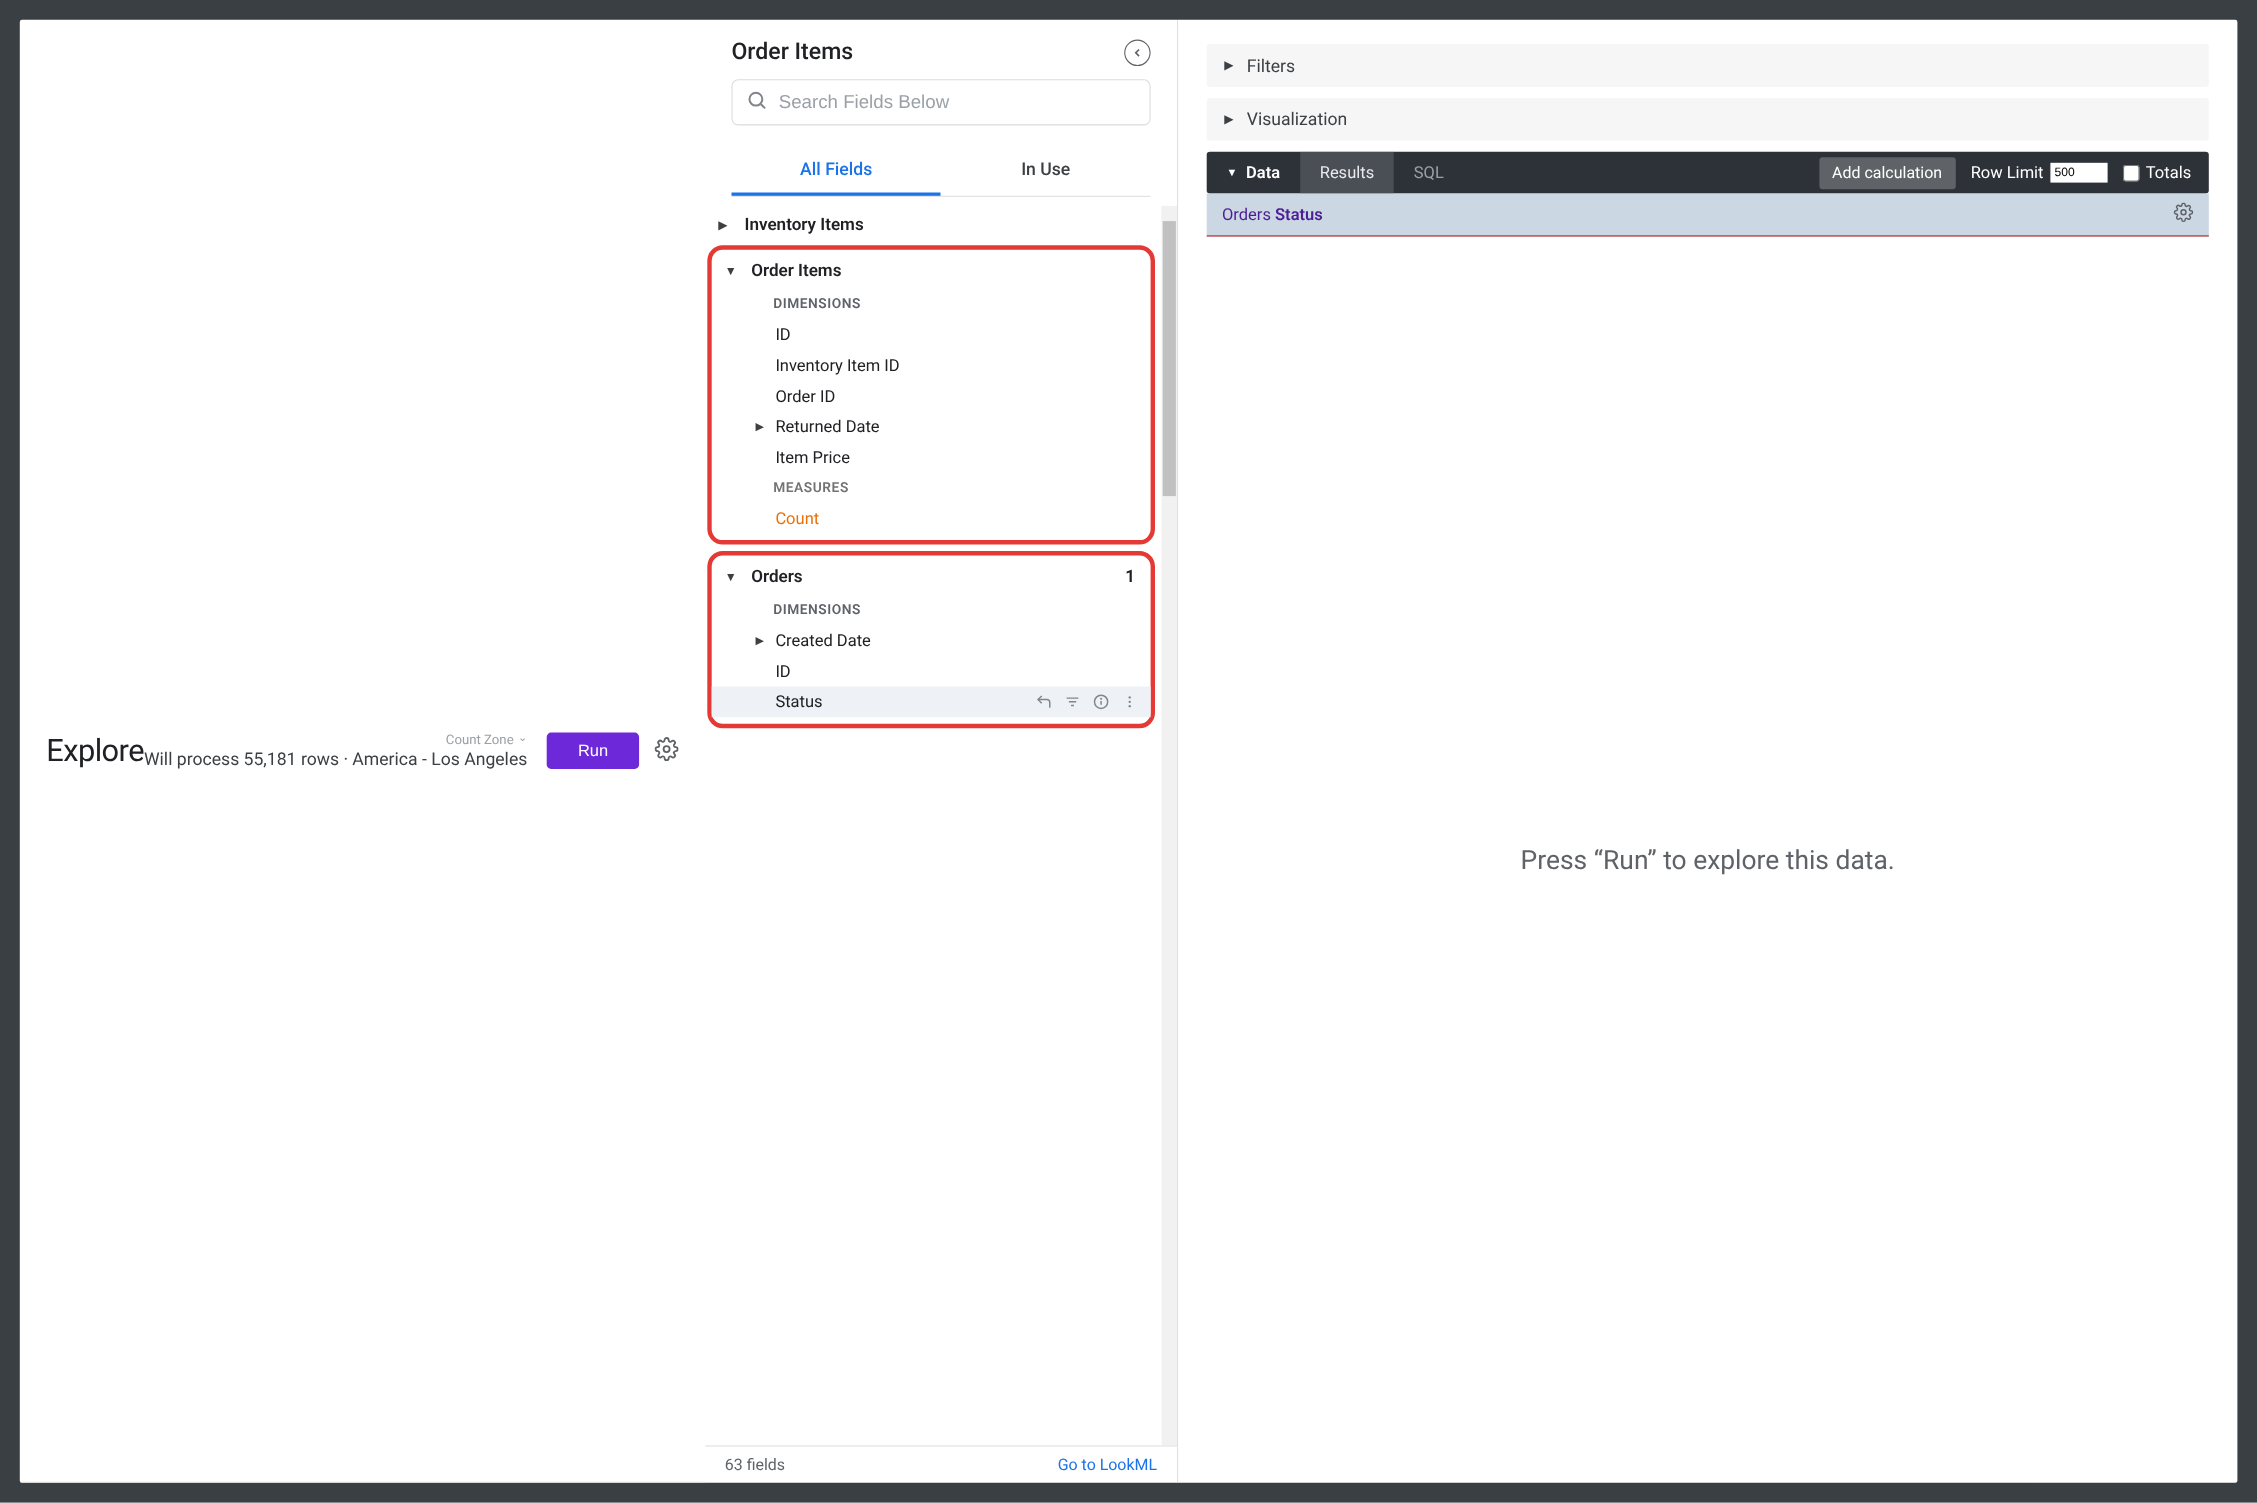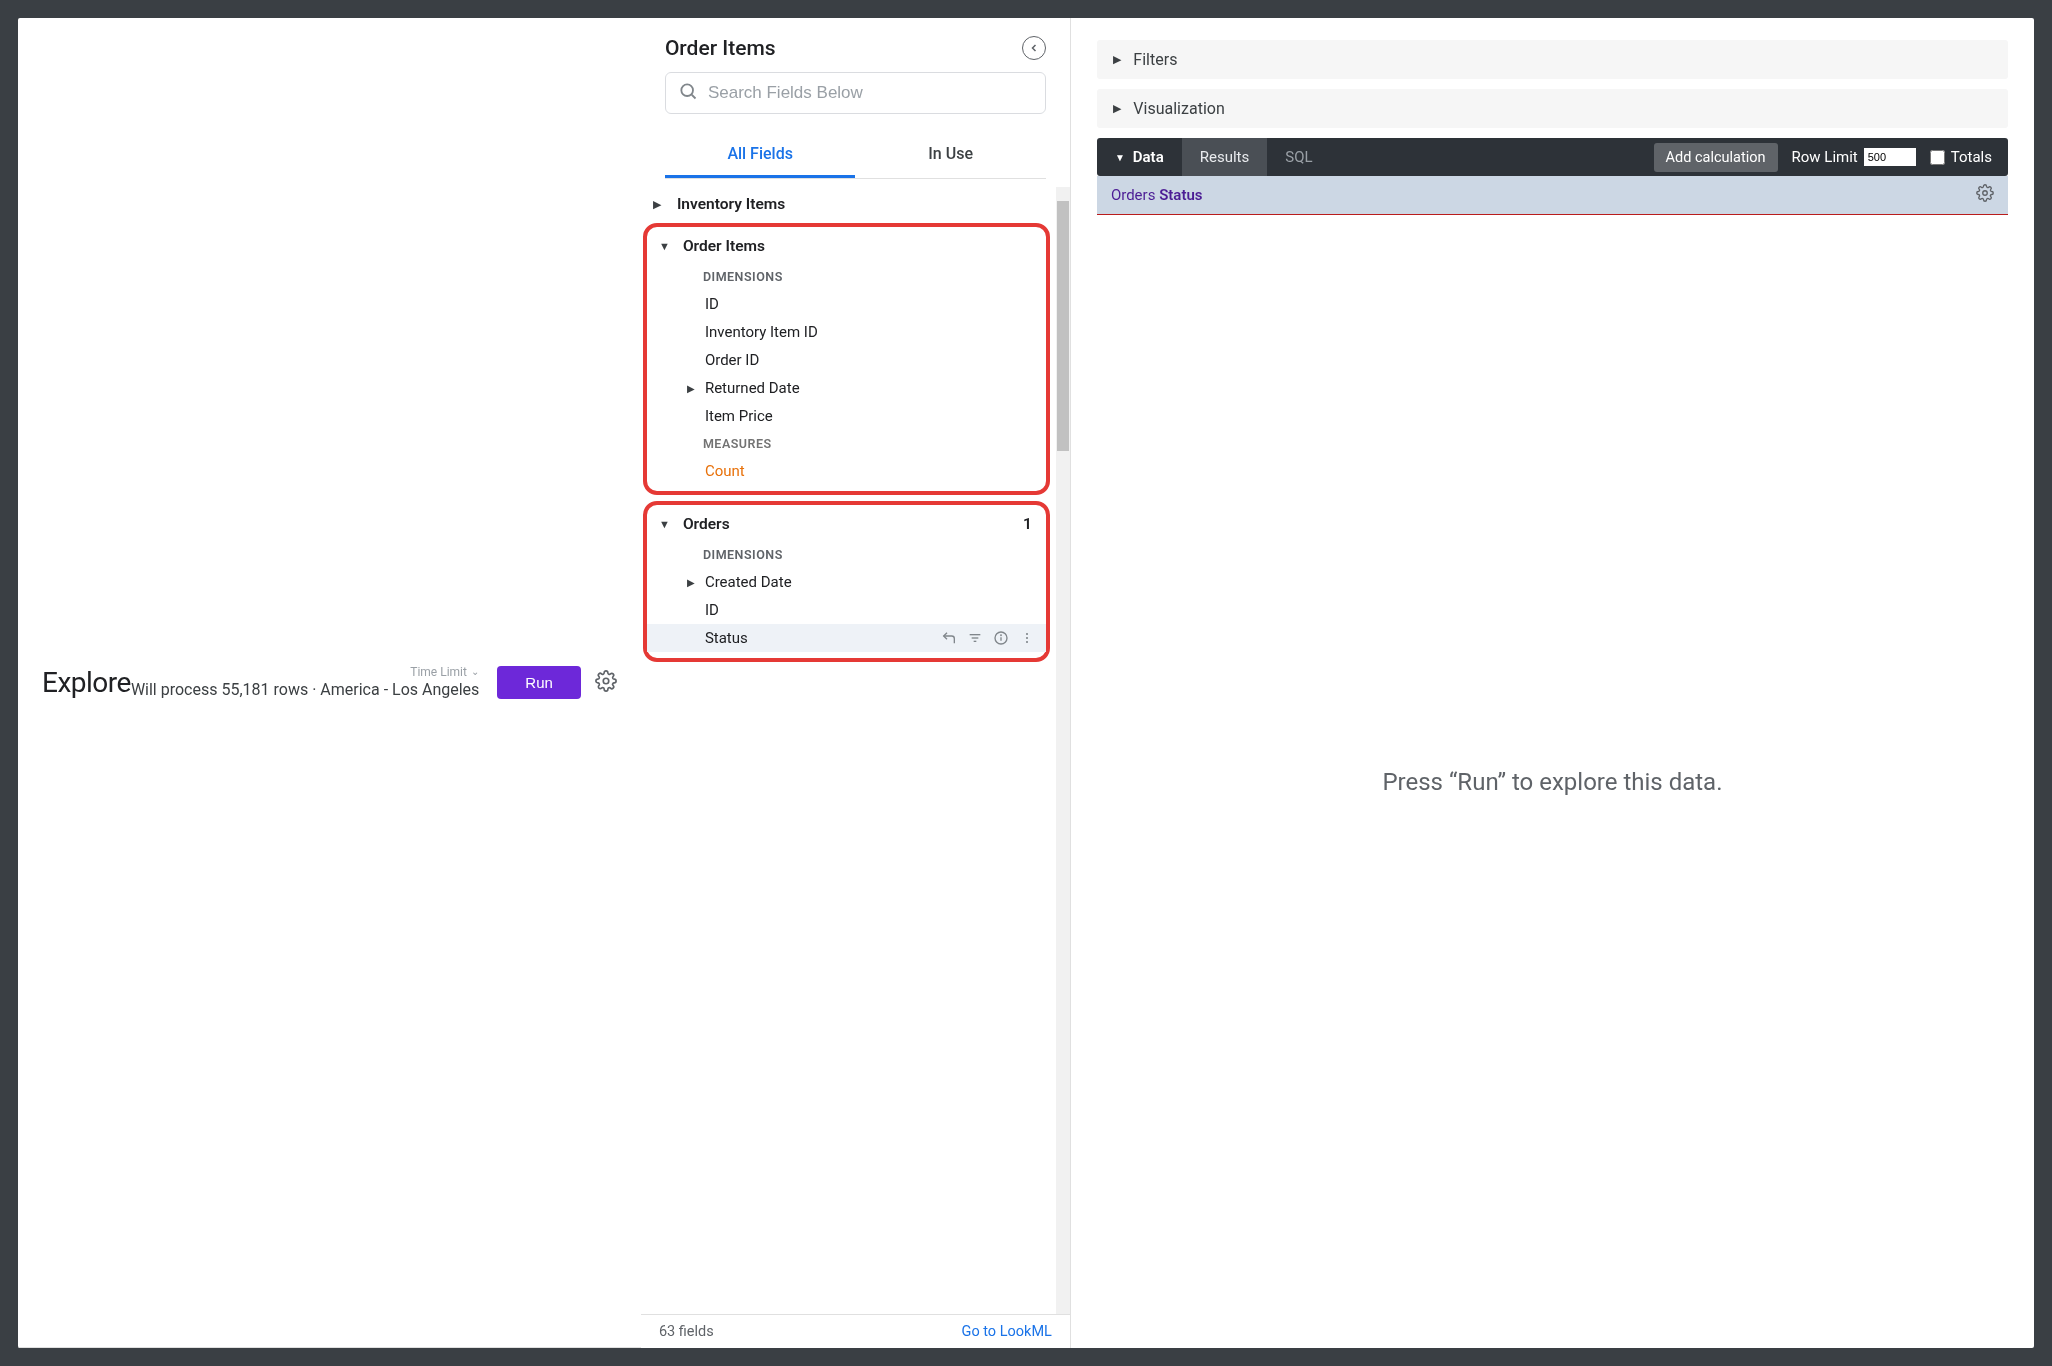--- a/index.html
+++ b/index.html
@@ -151,21 +151,21 @@
 </head>
 <body>
 
 <div class="app">
 
   <div class="header">
     <div class="header-title">Explore</div>
     <div class="header-spacer"></div>
     <div class="header-status-block">
       <div class="tz-label">
-        <span>Time Limit</span>
+        <span>Count Zone</span>
         <span style="font-size:10px;">⌄</span>
       </div>
       <div class="status-text">Will process 55,181 rows · America - Los Angeles</div>
     </div>
     <button class="run-btn">Run</button>
     <span class="gear">
       <svg width="22" height="22" viewBox="0 0 24 24" fill="none" stroke="currentColor" stroke-width="1.8">
           <circle cx="12" cy="12" r="3"></circle>
           <path d="M19.4 15a1.7 1.7 0 0 0 .34 1.87l.06.06a2 2 0 1 1-2.83 2.83l-.06-.06a1.7 1.7 0 0 0-1.87-.34 1.7 1.7 0 0 0-1 1.56V21a2 2 0 0 1-4 0v-.09a1.7 1.7 0 0 0-1-1.56 1.7 1.7 0 0 0-1.87.34l-.06.06a2 2 0 1 1-2.83-2.83l.06-.06a1.7 1.7 0 0 0 .34-1.87 1.7 1.7 0 0 0-1.56-1H3a2 2 0 0 1 0-4h.09a1.7 1.7 0 0 0 1.56-1 1.7 1.7 0 0 0-.34-1.87l-.06-.06a2 2 0 1 1 2.83-2.83l.06.06a1.7 1.7 0 0 0 1.87.34H9a1.7 1.7 0 0 0 1-1.56V3a2 2 0 0 1 4 0v.09a1.7 1.7 0 0 0 1 1.56 1.7 1.7 0 0 0 1.87-.34l.06-.06a2 2 0 1 1 2.83 2.83l-.06.06a1.7 1.7 0 0 0-.34 1.87V9a1.7 1.7 0 0 0 1.56 1H21a2 2 0 0 1 0 4h-.09a1.7 1.7 0 0 0-1.56 1z"></path>
         </svg>

